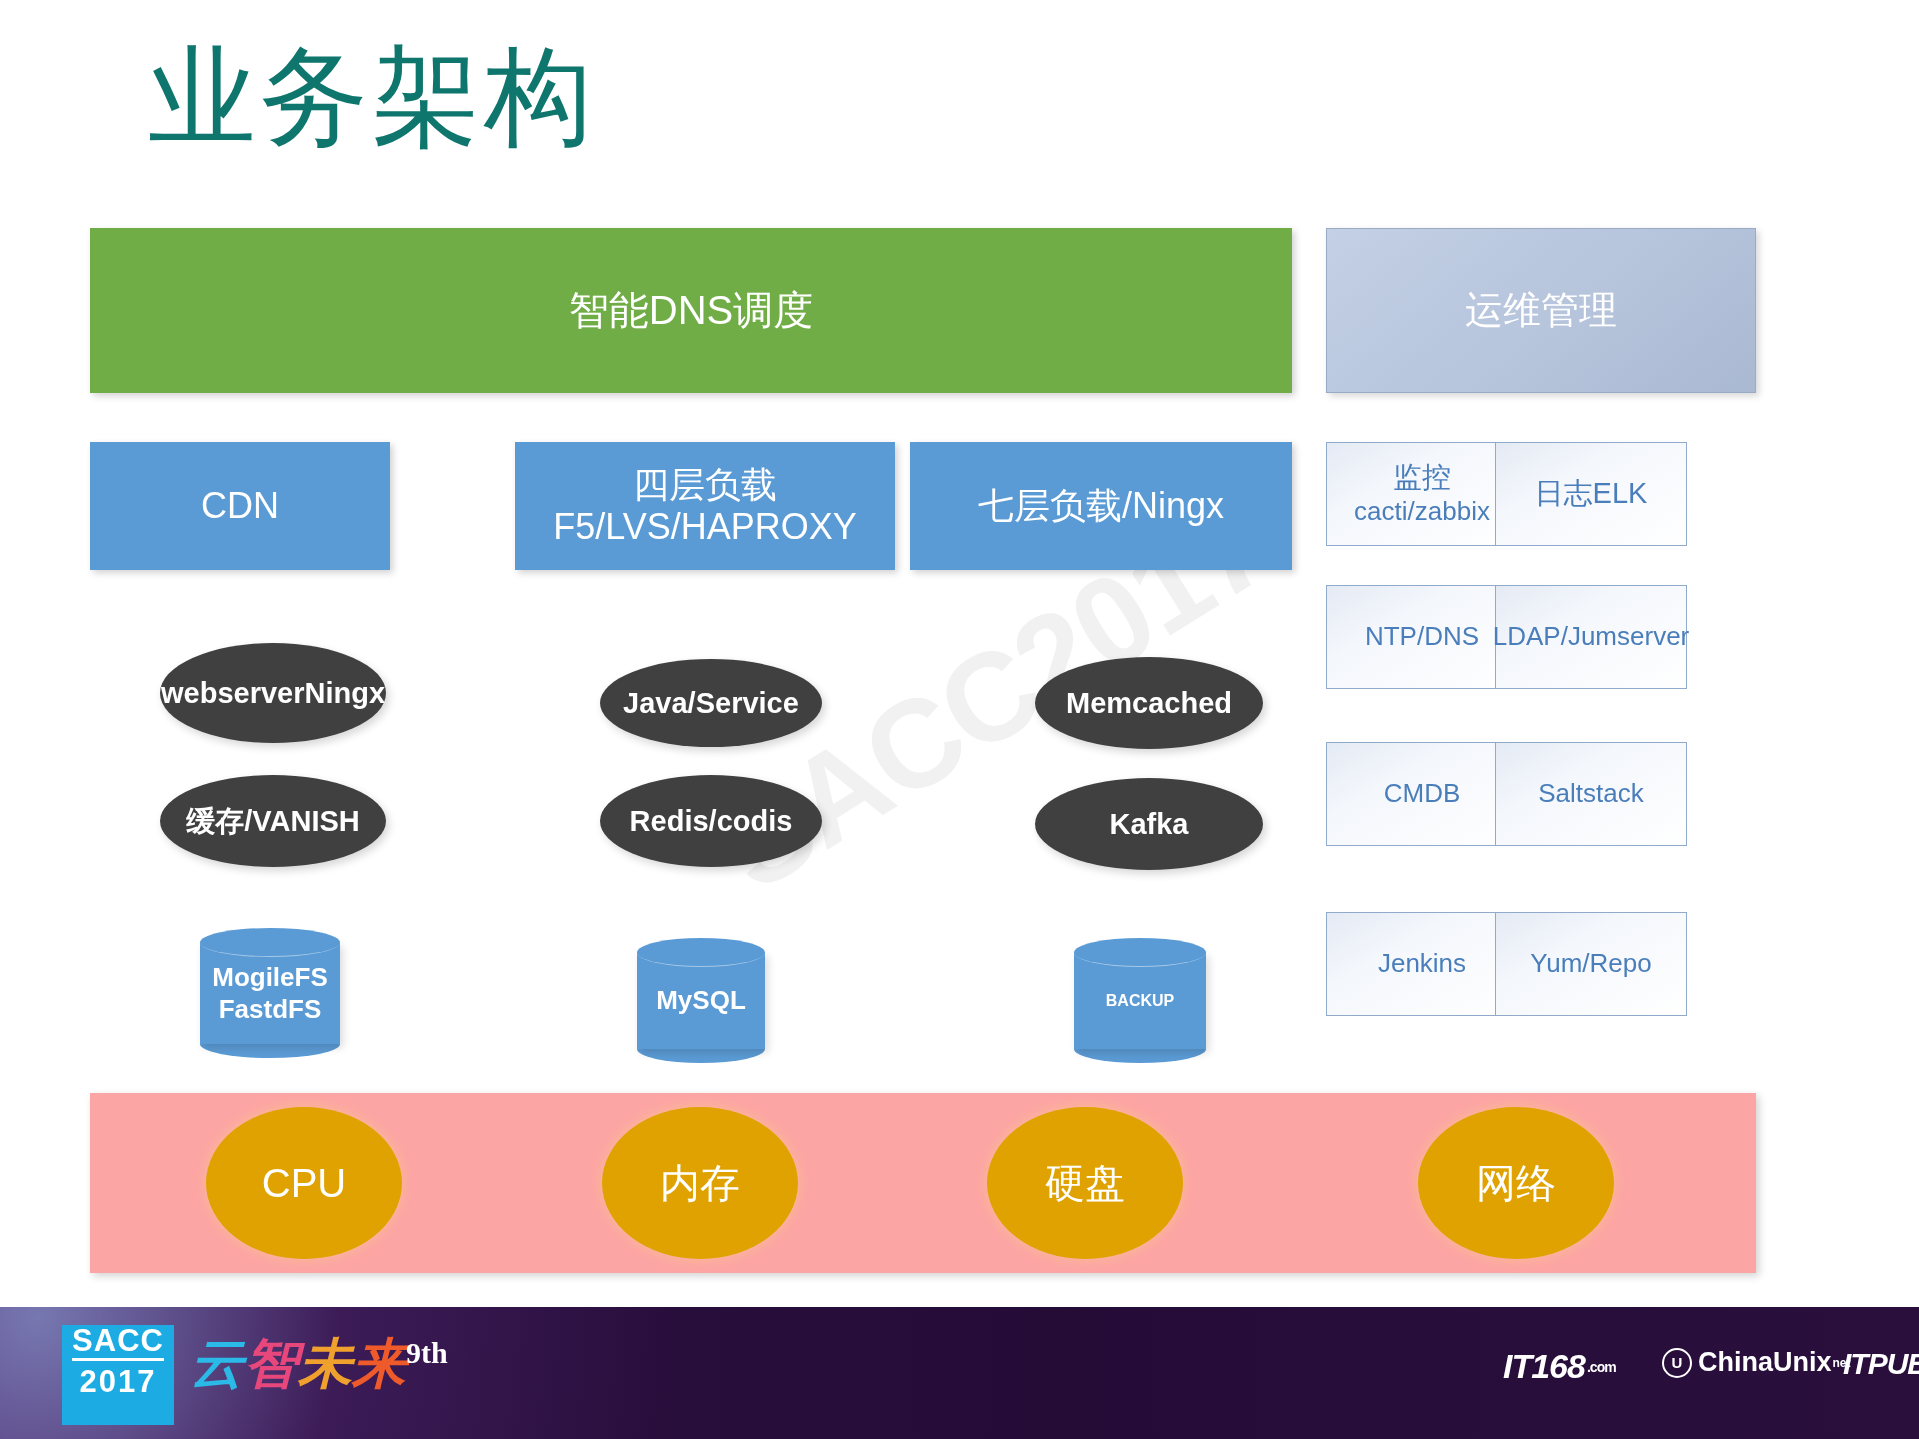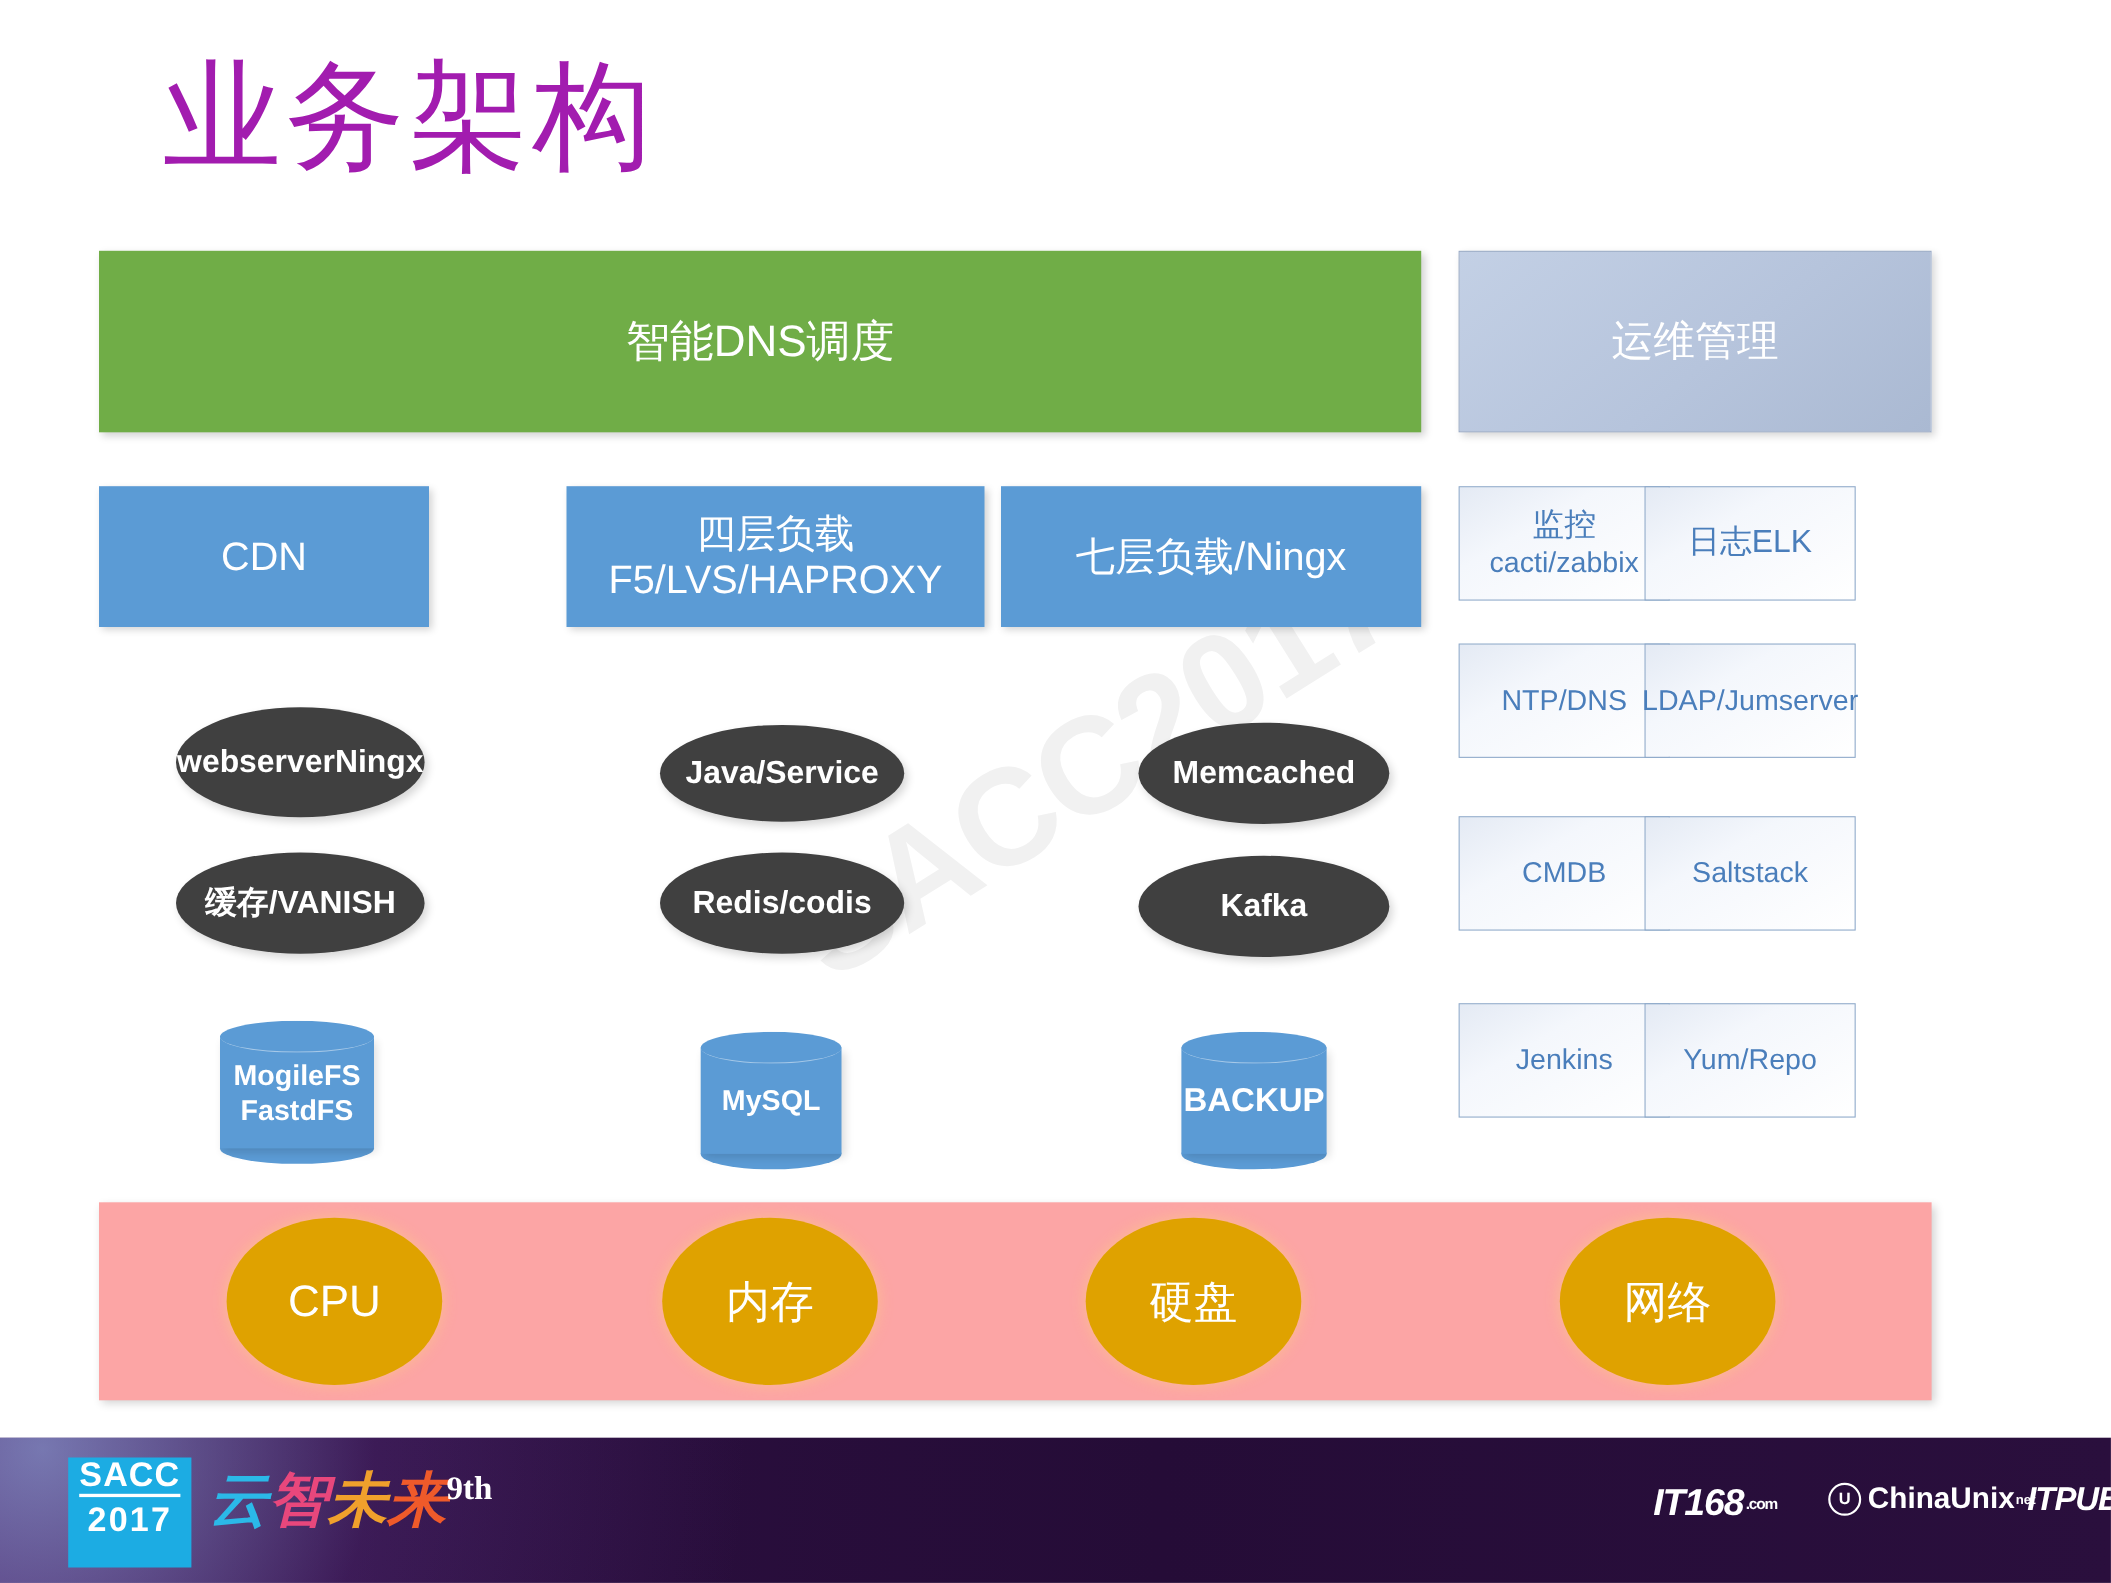--- a/index.html
+++ b/index.html
@@ -13,24 +13,24 @@
     position: relative;
     overflow: hidden;
     font-family: "Liberation Sans", "DejaVu Sans", sans-serif;
   }
 
   
   #slide-title {
     position: absolute;
     left: 148px;
     top: 38px;
-    font-family: Liberation Sans, sans-serif;
+    font-family: Liberation Mono, monospace;
     font-size: 108px;
     line-height: 1.25;
-    color: #a21caf;
+    color: #0f766e;
     letter-spacing: 4px;
     white-space: nowrap;
   }
 
   
   #watermark {
     position: absolute;
     left: 690px;
     top: 560px;
     width: 560px;
@@ -371,21 +371,21 @@
   <div class="top"></div>
   <div class="lbl" style="font-size:26px;">
     <span>MySQL</span>
   </div>
 </div>
 
 <div class="cyl" style="left:1074px; top:938px; width:132px; height:125px;">
   <div class="bot"></div>
   <div class="body"></div>
   <div class="top"></div>
-  <div class="lbl" style="font-size:30px;">
+  <div class="lbl" style="font-size:16px;">
     <span>BACKUP</span>
   </div>
 </div>
 
 <div id="infra-band">
   <div class="infra-ell" style="left:116px;">
     <span>CPU</span>
   </div>
   <div class="infra-ell" style="left:512px;">
     <span>内存</span>

